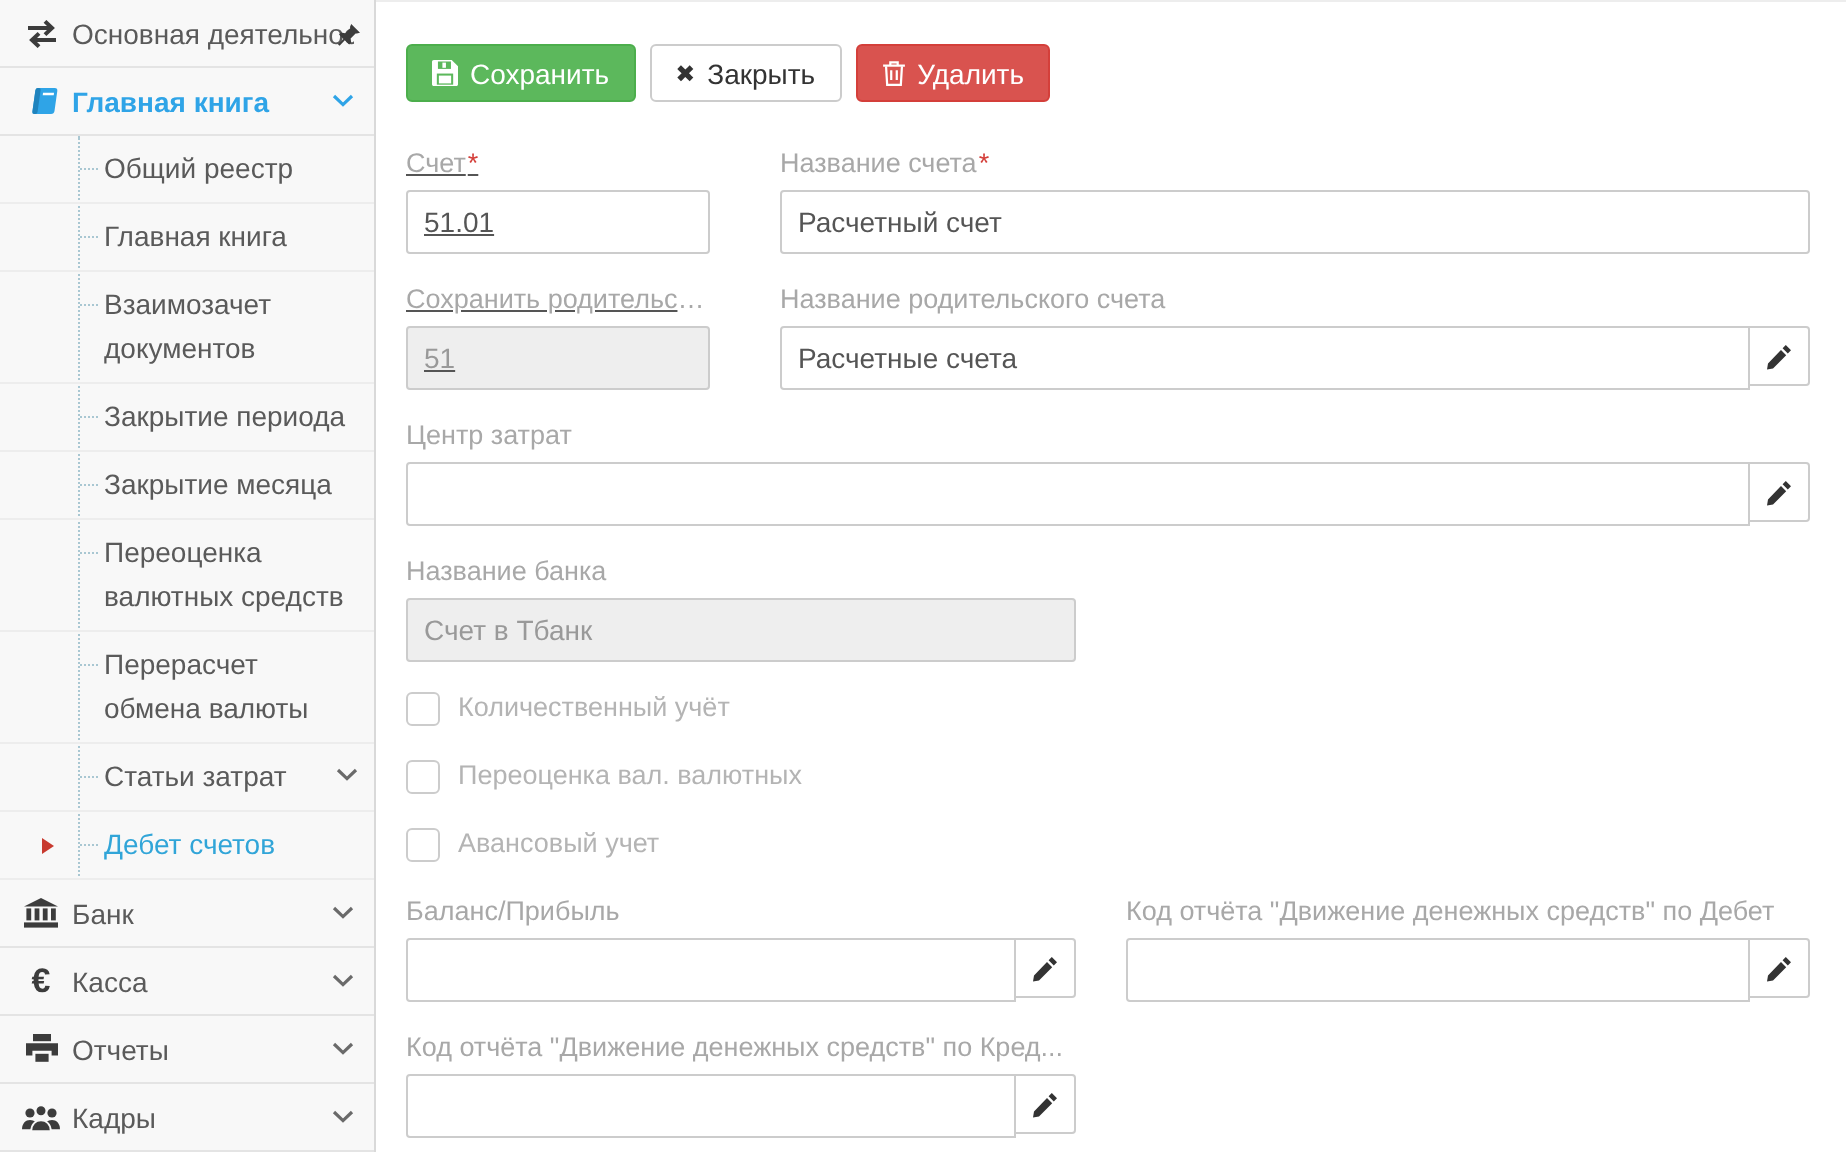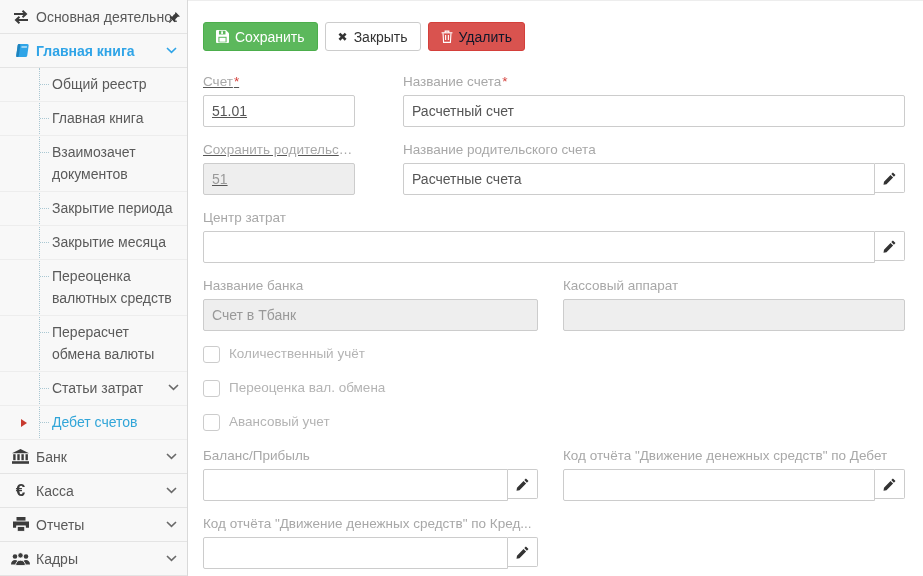--- a/index.html
+++ b/index.html
@@ -83,26 +83,26 @@
     font-size: 14px;
     font-family: inherit;
     border-radius: 3px;
     display: inline-flex; align-items: center; gap: 6px;
     cursor: pointer;
     border: 1px solid transparent;
     line-height: 1;
   }
   .btn-save   { background: #5cb85c; border-color: #4cae4c; color: #fff; }
   .btn-close  { background: #fff; border-color: #ccc; color: #333; }
-  .btn-delete { background: #d9534f; border-color: #d43f3a; color: #0f172a; }
+  .btn-delete { background: #d9534f; border-color: #d43f3a; color: #ffffff; }
   .bicon { display: inline-flex; align-items: center; }
   .x-glyph { font-size: 12px; font-weight: bold; color: #333; }
 
   .frow { display: flex; margin-bottom: 15px; }
-  .gap-wide > .field + .field { margin-left: 48px; }
+  .gap-wide > .field + .field { margin-left: 35px; }
   .gap-col  > .field + .field { margin-left: 25px; }
   .field { display: flex; flex-direction: column; }
   .w-small { width: 152px; min-width: 152px; text-decoration: underline; }
   .w-col   { width: 335px; min-width: 335px; }
   .w-rest  { flex: 1; }
   .flabel {
     font-size: 13.5px;
     color: #a8a8a8;
     margin-bottom: 5px;
     height: 16px;
@@ -354,34 +354,30 @@
         </button>
       </div>
     </div>
   </div>
 
   <div class="frow gap-col">
     <div class="field w-col">
       <div class="flabel">Название банка</div>
       <input class="finput" type="text" disabled="" value="Счет в Тбанк" style="">
     </div>
-    <div class="field w-rest">
-      <div class="flabel">Кассовый аппарат</div>
-      <input class="finput" type="text" disabled="" value="" style="">
-    </div>
   </div>
 
   <div class="cbgroup">
     <label class="cbrow">
       <span class="cbox"></span>
       <span class="cblabel">Количественный учёт</span>
     </label>
     <label class="cbrow">
       <span class="cbox"></span>
-      <span class="cblabel">Переоценка вал. обмена</span>
+      <span class="cblabel">Переоценка вал. валютных</span>
     </label>
     <label class="cbrow">
       <span class="cbox"></span>
       <span class="cblabel">Авансовый учет</span>
     </label>
   </div>
 
   <div class="frow gap-col">
     <div class="field w-col">
       <div class="flabel">Баланс/Прибыль</div>

